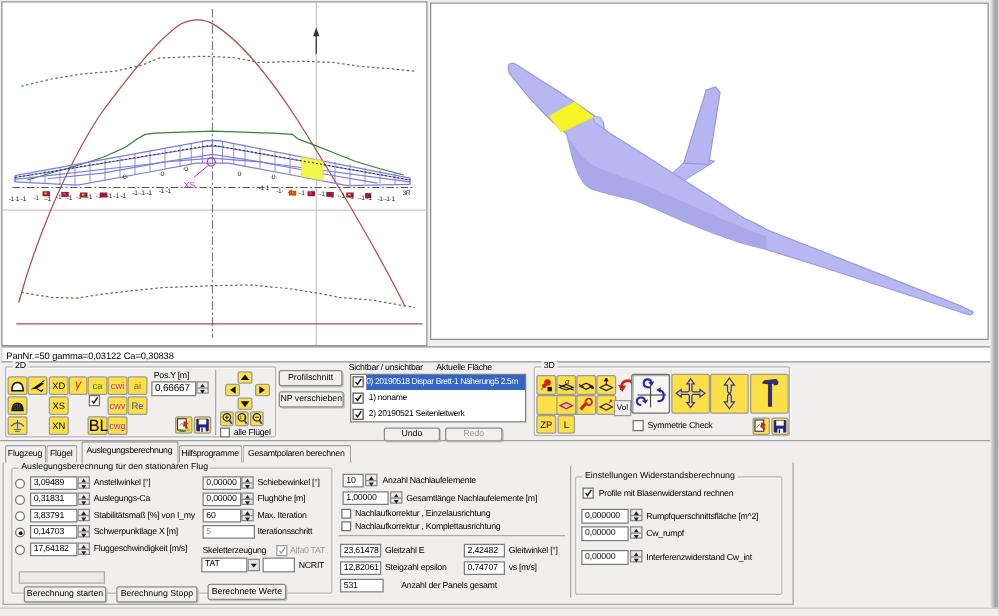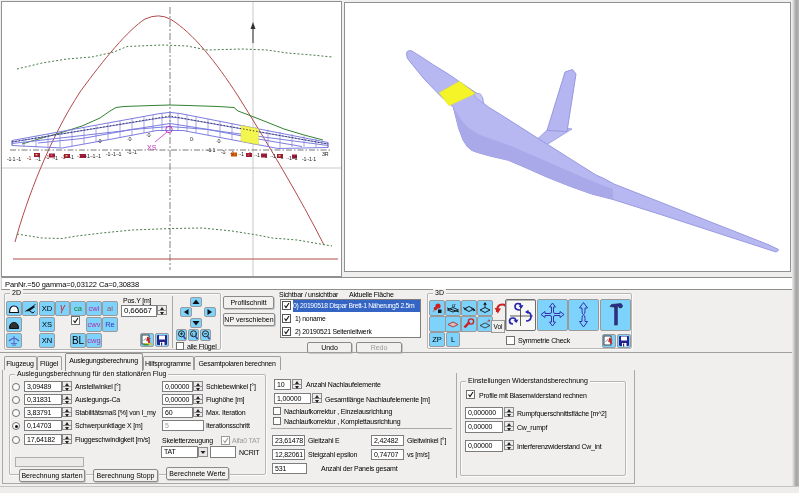--- a/index.html
+++ b/index.html
@@ -14,21 +14,21 @@
 .cb { width:9px; height:9px; background:#fff; border:1px solid #707070; }
 .rad { width:8px; height:8px; background:#fff; border:1px solid #707070; border-radius:50%; }
 .rad.on:after { content:""; position:absolute; left:1.5px; top:1.5px; width:3px; height:3px; background:#111; border-radius:50%; }
 .spin { width:10px; }
 .spin div { height:5.5px; background:#eceaea; border:1px solid #8a8a8a; position:relative; }
 .spin div + div { margin-top:-1px; }
 .spin div:after { content:""; position:absolute; left:2px; border-left:2px solid transparent; border-right:2px solid transparent; }
 .spin div.u:after { top:1px; border-bottom:3px solid #222; }
 .spin div.d:after { top:1px; border-top:3px solid #222; }
 .lbl { white-space:nowrap; font-size:7px; line-height:9px; letter-spacing:-0.22px; }
-.tbtn { position:absolute; background:#7dd3fc; border:1px solid #9a9a9a; border-radius:2px; text-align:center; }
+.tbtn { position:absolute; background:#fde047; border:1px solid #9a9a9a; border-radius:2px; text-align:center; }
 .sep { position:absolute; background:#a9a9a9; }
 </style>
 </head>
 <body>
 
 <div class="abs panel" style="left:1px; top:1px; width:341px; height:276px;">
 <svg width="339" height="274" style="display:block">
 
   <line x1="251" y1="0" x2="251" y2="274" stroke="#c9c9c9" stroke-width="1"></line>
   <line x1="0" y1="166" x2="339" y2="166" stroke="#c9c9c9" stroke-width="1"></line>
@@ -214,21 +214,21 @@
   <div class="tbtn" style="left:102px; top:27px; width:16px; height:15px; color:#3a3ab8; font-size:7.5px; line-height:13px;">Re</div>
 
   <div class="tbtn" style="left:6px; top:43px; width:16px; height:15px;">
     <svg width="14" height="13">
         <path d="M2 7 Q7 1.5 12 7" fill="none" stroke="#5555bb" stroke-width="1.2"></path>
         <path d="M7 2 L7 9" stroke="#5555bb" stroke-width="0.9"></path>
         <path d="M4 9.5 L10 9.5 M5 11 L9 11" stroke="#5555bb" stroke-width="0.8"></path>
       </svg>
   </div>
   <div class="tbtn" style="left:39px; top:43px; width:16px; height:15px; font-size:7.5px; line-height:13px;">XN</div>
-  <div class="tbtn" style="left:70px; top:43px; width:16px; height:15px; font-size:10px; line-height:13px;">BL</div>
+  <div class="tbtn" style="left:70px; top:43px; width:16px; height:15px; font-size:13px; line-height:13px;">BL</div>
   <div class="tbtn" style="left:86px; top:43px; width:16px; height:15px; color:#aa33aa; font-size:7.5px; line-height:13px;">cwg</div>
 
   <div class="abs lbl" style="left:123px; top:6px;">Pos.Y [m]</div>
   <div class="abs ed" style="left:121px; top:15px; width:36px; height:12px; font-size:8px; line-height:10px;">0,66667</div>
   <div class="abs spin" style="left:157px; top:15px;">
       <div class="u"></div>
       <div class="d"></div>
     </div>
 
   <div class="tbtn" style="left:140px; top:43px; width:14px; height:14px;">

